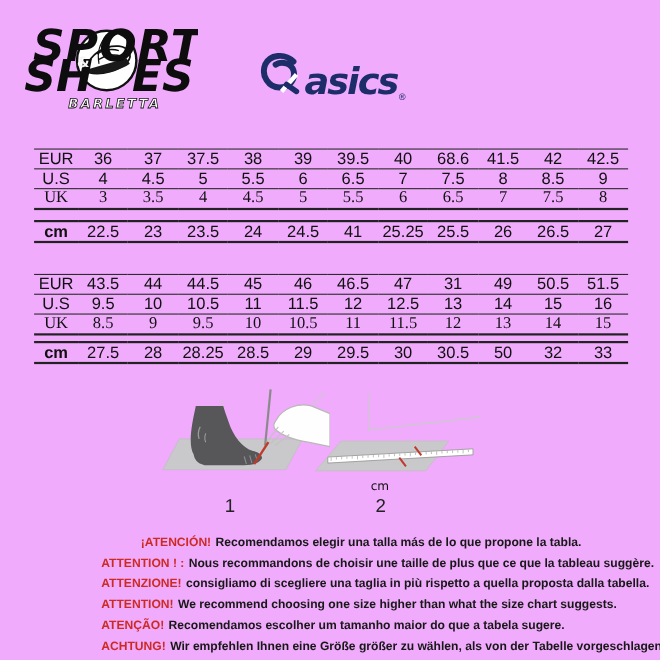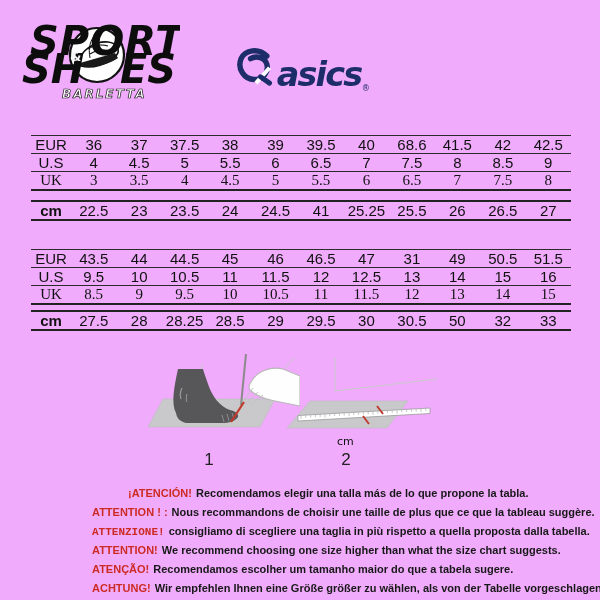--- a/index.html
+++ b/index.html
@@ -254,19 +254,19 @@
     <line x1="78" y1="64" x2="84" y2="72" stroke="#c0392b" stroke-width="1.8"></line>
     <text x="52" y="93" font-size="11" fill="#111">cm</text>
   </svg>
 
   <div id="step1" class="step-label">1</div>
   <div id="step2" class="step-label">2</div>
 
   <div id="warnings">
       <div class="warning-line"><span class="warning-lead" style="color: rgb(204, 43, 36); margin-left: 36px;">¡ATENCIÓN!</span><span>Recomendamos elegir una talla más de lo que propone la tabla.</span></div>
       <div class="warning-line"><span class="warning-lead" style="color: rgb(204, 43, 36);">ATTENTION ! :</span><span>Nous recommandons de choisir une taille de plus que ce que la tableau suggère.</span></div>
-      <div class="warning-line"><span class="warning-lead" style="color: rgb(204, 43, 36); font-family: Liberation Mono, monospace;">ATTENZIONE!</span><span>consigliamo di scegliere una taglia in più rispetto a quella proposta dalla tabella.</span></div>
+      <div class="warning-line"><span class="warning-lead" style="color: rgb(204, 43, 36);">ATTENZIONE!</span><span>consigliamo di scegliere una taglia in più rispetto a quella proposta dalla tabella.</span></div>
       <div class="warning-line"><span class="warning-lead" style="color: rgb(204, 43, 36);">ATTENTION!</span><span>We recommend choosing one size higher than what the size chart suggests.</span></div>
       <div class="warning-line"><span class="warning-lead" style="color: rgb(204, 43, 36);">ATENÇÃO!</span><span>Recomendamos escolher um tamanho maior do que a tabela sugere.</span></div>
       <div class="warning-line"><span class="warning-lead" style="color: rgb(204, 43, 36);">ACHTUNG!</span><span>Wir empfehlen Ihnen eine Größe größer zu wählen, als von der Tabelle vorgeschlagen.</span></div>
     </div>
 
 </div>
 
 </body></html>

